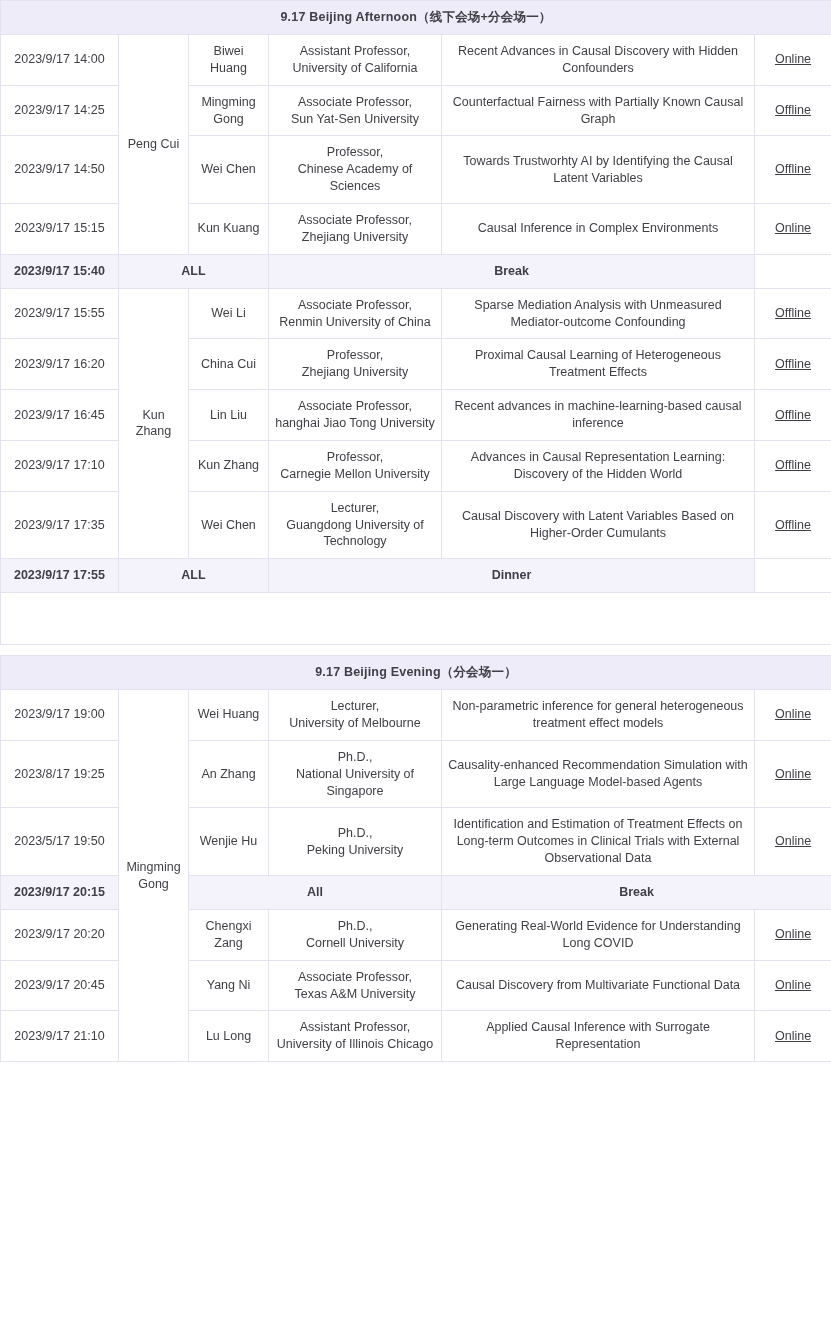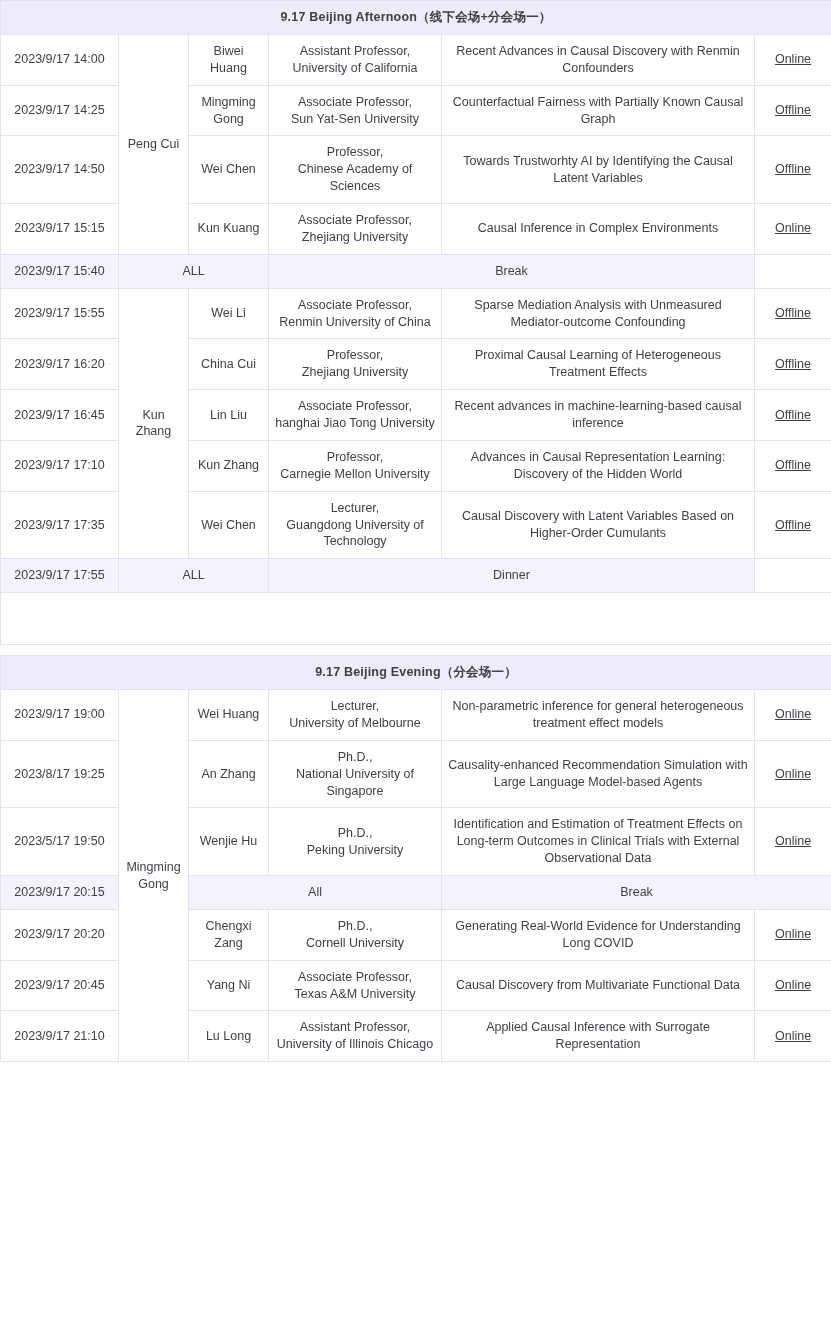--- a/index.html
+++ b/index.html
@@ -43,21 +43,21 @@
   .col-speaker{ width: 80px; }
   .col-affil  { width: 173px; }
   .col-title  { width: 313px; }
   .col-mode   { width: 77px; }
   .cell-time { font-size: 12.5px; color: #3f3f46; }
   .cell-chair { font-size: 12.5px; color: #3f3f46; }
   .cell-speaker { font-size: 12.5px; color: #3f3f46; margin-left: 47px; }
   .cell-affil { font-size: 12px; color: #4a4a52; }
   .cell-title { font-size: 12.5px; color: #3f3f46; padding-left: 10px; padding-right: 10px; }
   .cell-mode { font-size: 12.5px; color: #3f3f46; text-decoration: underline; }
-  tr.break td { background: #f4f2fb; }
+  tr.break td { background: #f4f2fb; font-weight: bold; }
   tr.break td.cell-time { background: #f4f2fb; }
   .spacer-row td {
     border-left: 1px solid #e4e2ef;
     border-right: 1px solid #e4e2ef;
     border-top: 1px solid #e4e2ef;
     border-bottom: 1px solid #e4e2ef;
     height: 52px;
     background: #ffffff;
   }
   .gap { height: 10px; background: #ffffff; }
@@ -78,21 +78,21 @@
         </colgroup>
         <tbody>
           <tr class="section-title">
             <td class="" colspan="6">9.17 Beijing Afternoon（线下会场+分会场一）</td>
           </tr>
           <tr class="">
             <td class="cell-time">2023/9/17 14:00</td>
             <td class="cell-chair" rowspan="4">Peng Cui</td>
             <td class="cell-speaker">Biwei Huang</td>
             <td class="cell-affil">Assistant Professor,<br>University of California</td>
-            <td class="cell-title">Recent Advances in Causal Discovery with Renmin Confounders</td>
+            <td class="cell-title">Recent Advances in Causal Discovery with Hidden Confounders</td>
             <td class="cell-mode">Online</td>
           </tr>
           <tr class="">
             <td class="cell-time">2023/9/17 14:25</td>
             <td class="cell-speaker">Mingming Gong</td>
             <td class="cell-affil">Associate Professor,<br>Sun Yat-Sen University</td>
             <td class="cell-title">Counterfactual Fairness with Partially Known Causal Graph</td>
             <td class="cell-mode">Offline</td>
           </tr>
           <tr class="">

